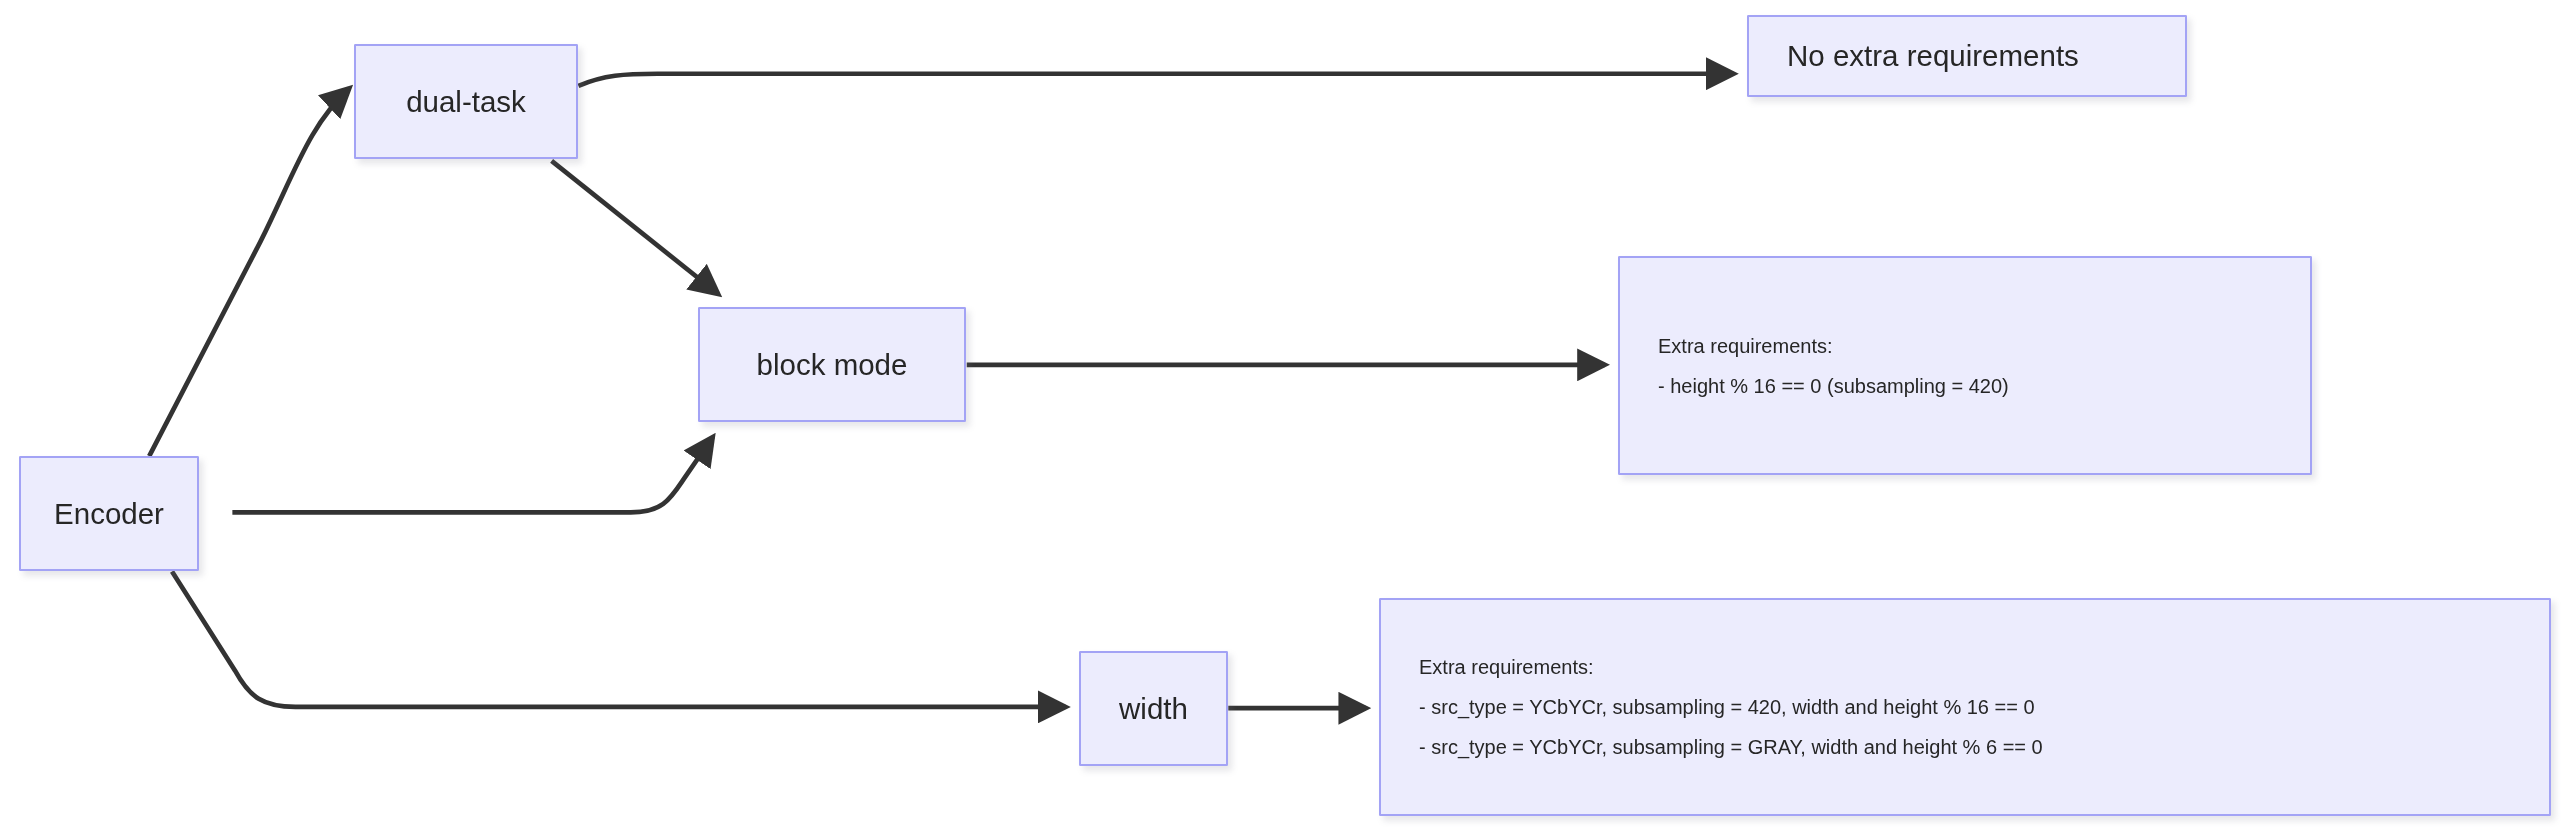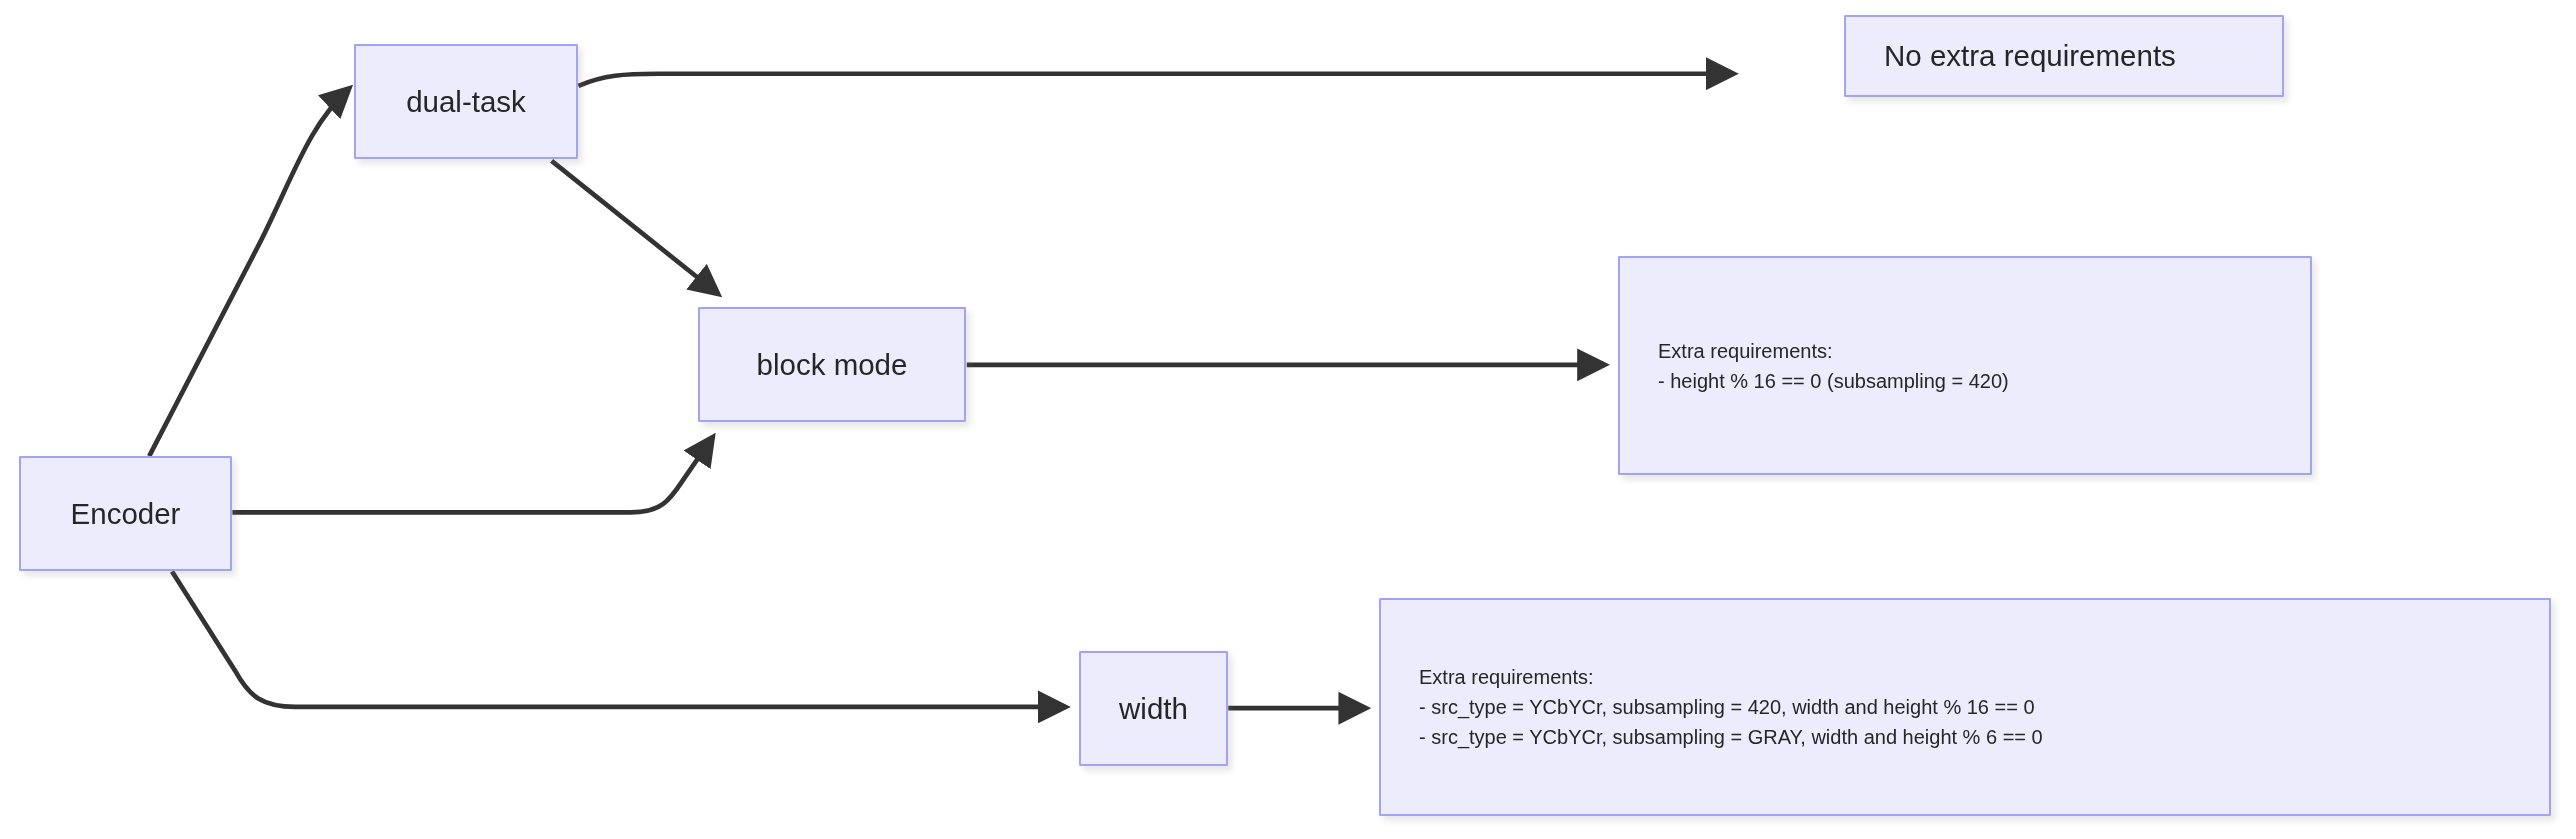--- a/index.html
+++ b/index.html
@@ -53,29 +53,29 @@
     line-height: 1.06;
     white-space: nowrap;
   }
   .multiline .line {
     font-size: 20px;
     line-height: 1.0;
     white-space: nowrap;
     display: block;
   }
   .multiline .line + .line {
-    margin-top: 10px;
+    margin-top: 20px;
   }
 
   
-  #node-encoder      { left: 19px;   top: 456px;  width: 213px;  height: 115px; text-align: center; }
+  #node-encoder      { left: 19px;   top: 456px;  width: 180px;  height: 115px; text-align: center; }
   #node-dual-task    { left: 354px;  top: 44px;   width: 224px;  height: 115px; }
   #node-block-mode   { left: 698px; top: 307px;  width: 268px;  height: 115px; }
   #node-rotate       { left: 1079px; top: 651px;  width: 149px;  height: 115px; }
-  #node-no-extra     { left: 1844px; top: 14.8px;   width: 440px;  height: 82px; }
+  #node-no-extra     { left: 1747px; top: 14.8px;   width: 440px;  height: 82px; }
   #node-extra-block  { left: 1618px; top: 256px;  width: 694px; height: 219px; }
   #node-extra-rotate { left: 1379px; top: 598px;  width: 1172px; height: 218px; }
 </style>
 </head>
 <body>
 
 <div id="diagram-root">
 
   <svg id="edge-layer" viewBox="0 0 3840 1251" width="2576" height="839" xmlns="http://www.w3.org/2000/svg">
     <defs>

